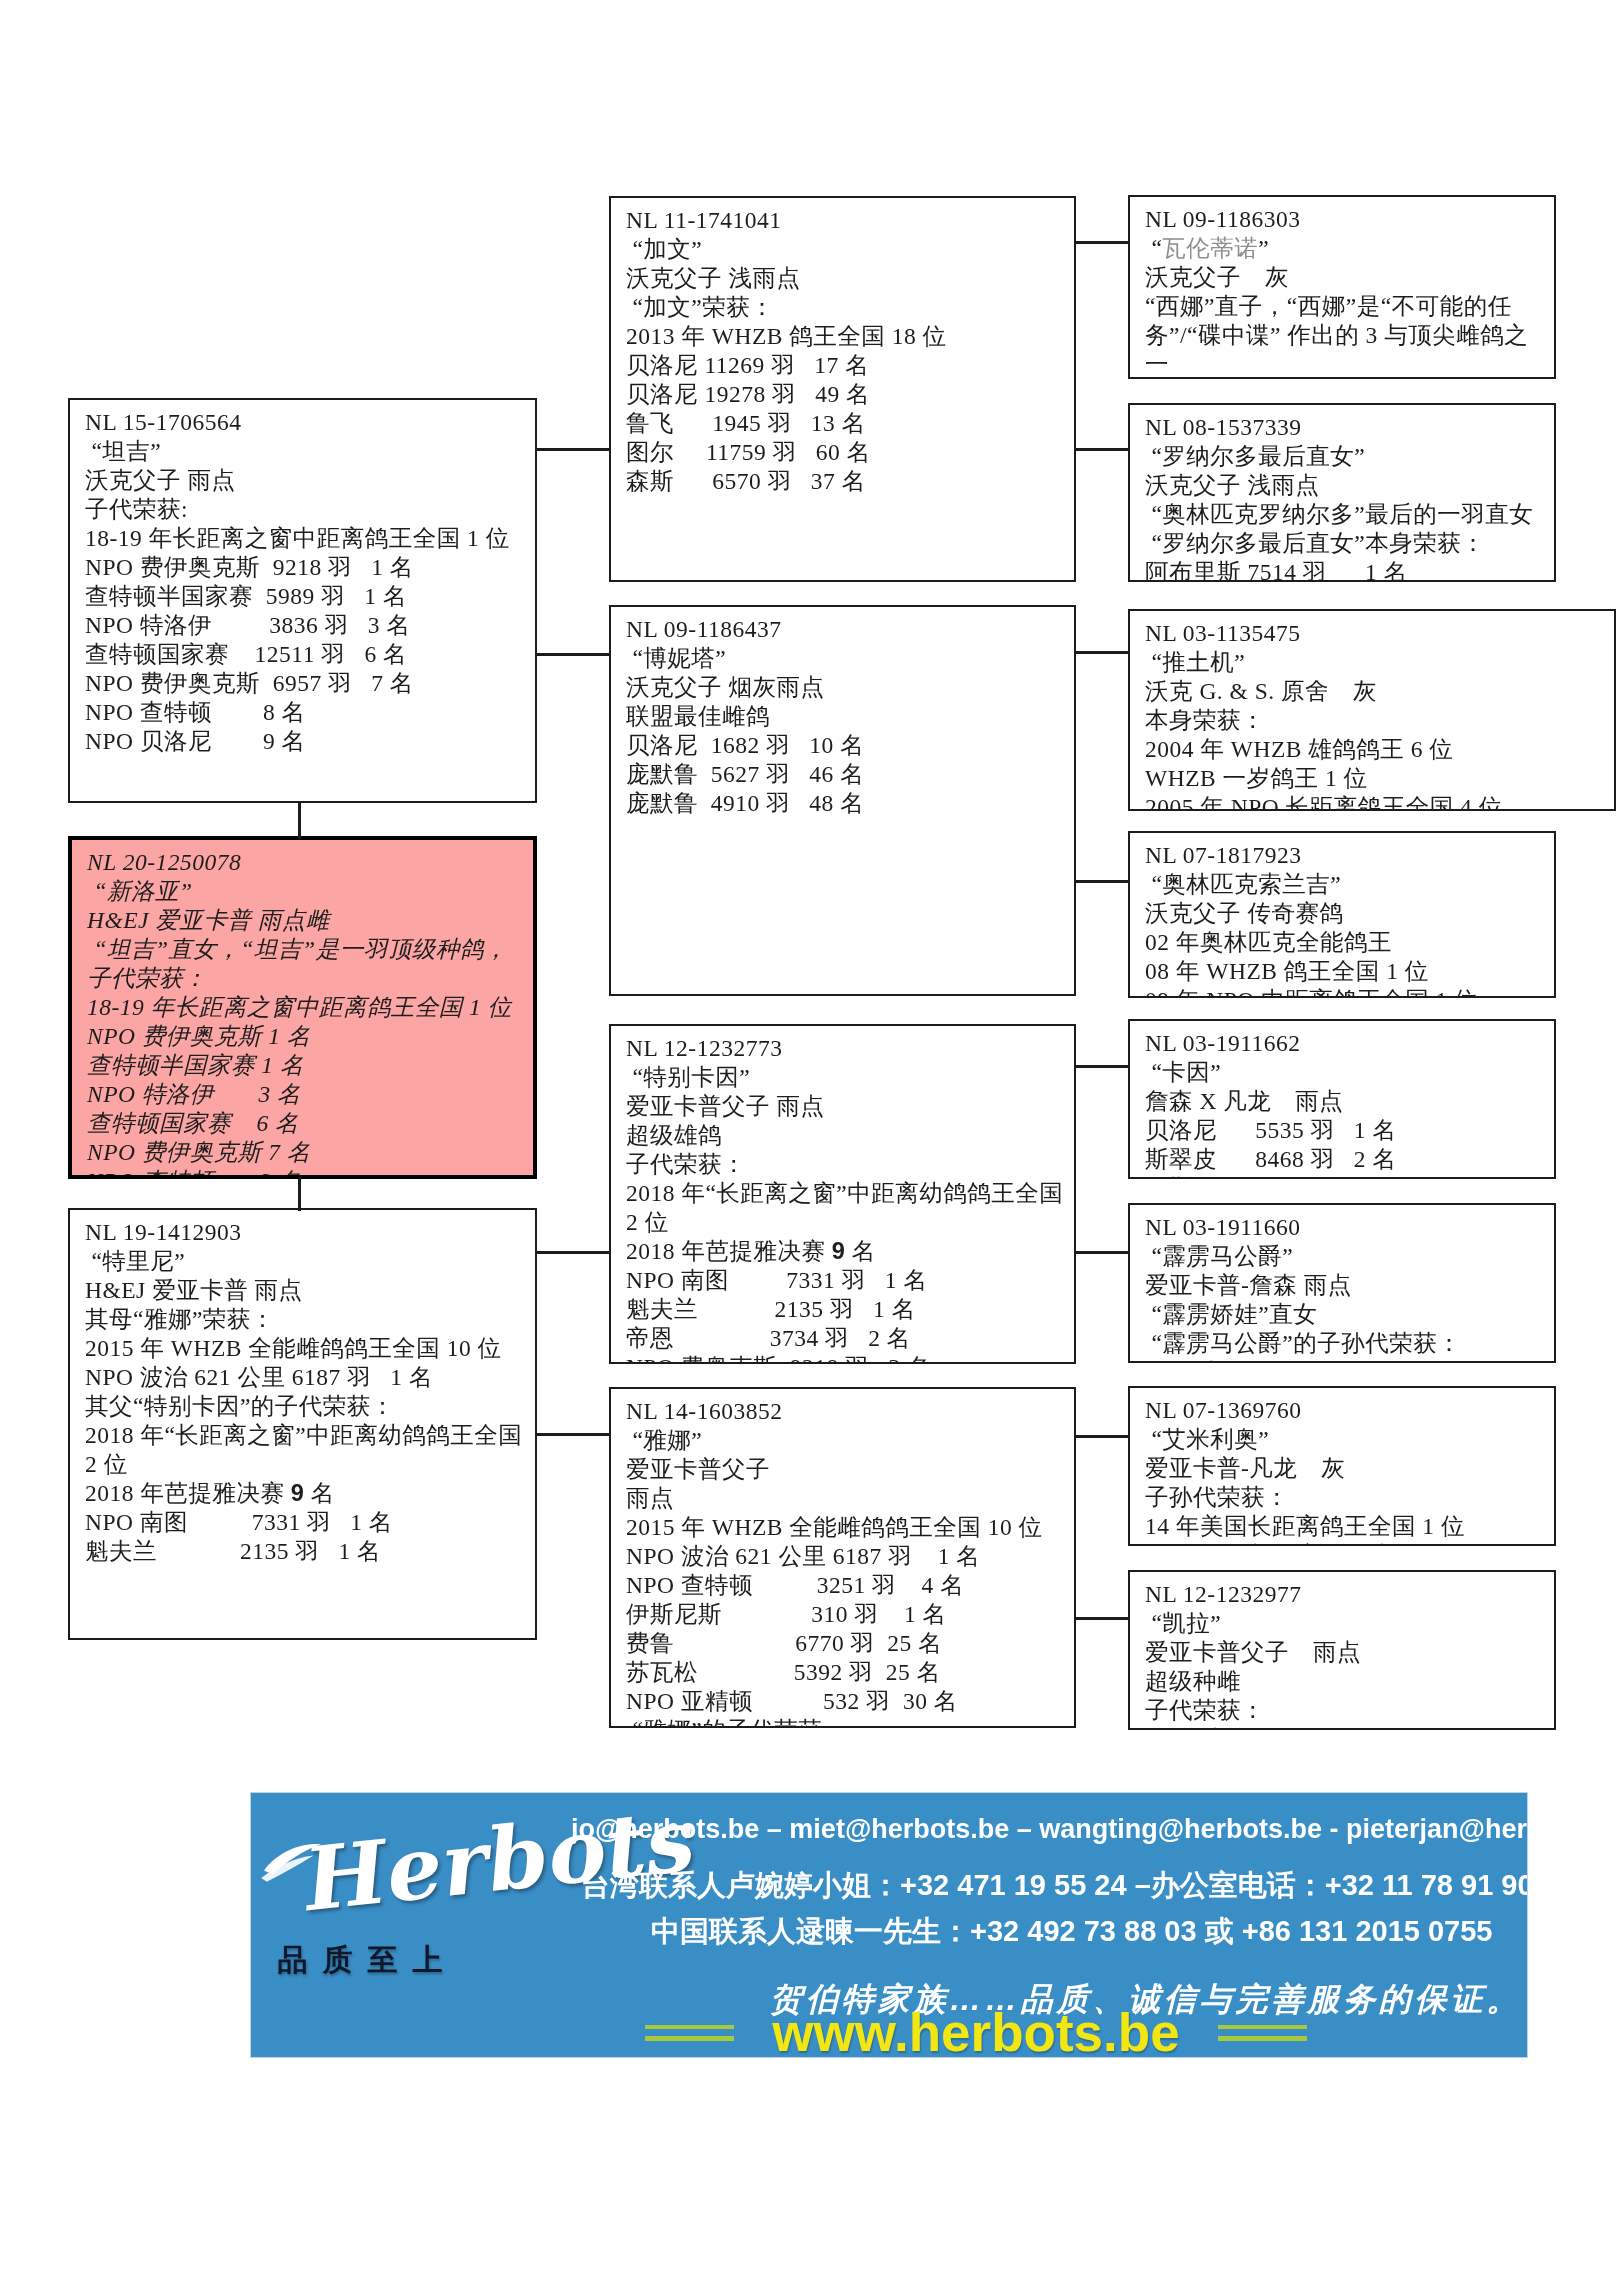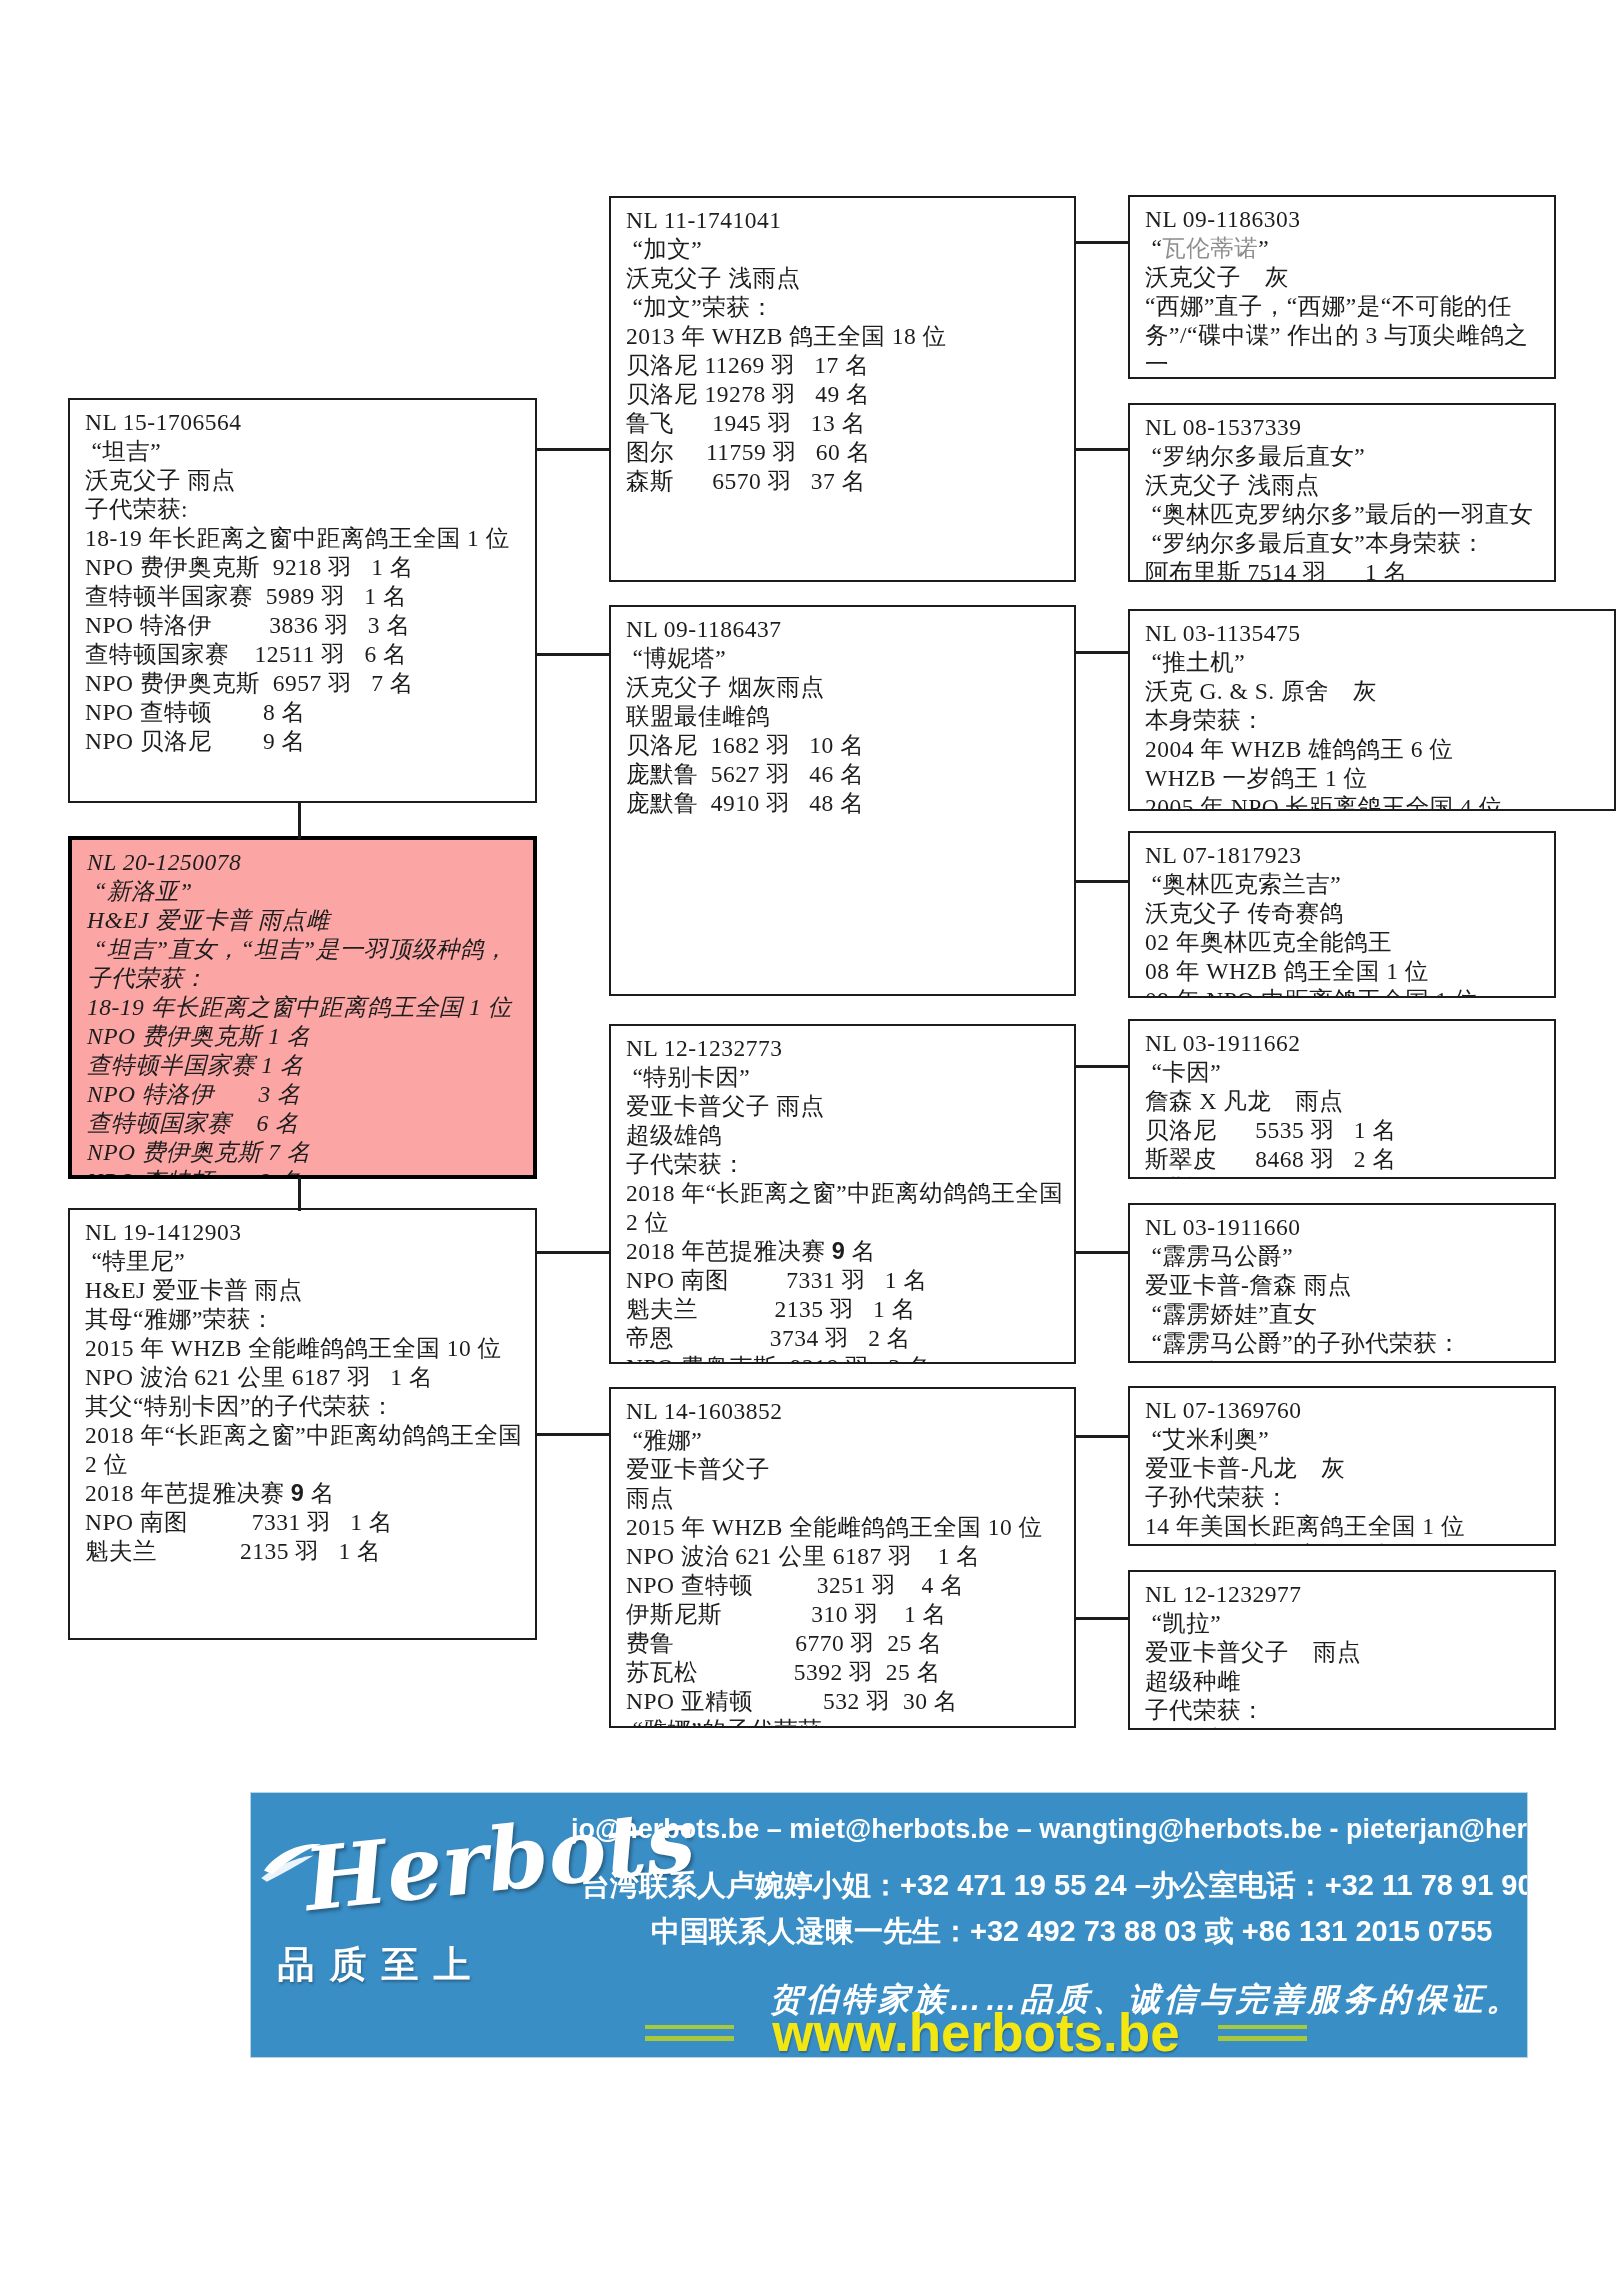--- a/index.html
+++ b/index.html
@@ -26,21 +26,21 @@
     background:#3a8ec6;border:0.9px solid #bcd3e2;box-sizing:border-box;
     font-family:"Liberation Sans","DejaVu Sans",sans-serif;color:#ffffff;overflow:hidden;
   }
   .logo-wrap{position:absolute;left:7.5px;top:5.6px;width:311px;height:254px;}
   .logo-text{
     position:absolute;left:45px;top:9.4px;font-size:87px;font-style:italic;font-weight:bold;
     font-family:"DejaVu Serif","Liberation Serif",serif;color:#ffffff;
     transform:rotate(-6deg);text-shadow:1.9px 2.8px 3.8px rgba(0,0,0,0.35);
   }
   .logo-sub{
-    position:absolute;left:19px;top:141px;font-size:37px;font-weight:bold;color:#ffffff;
+    position:absolute;left:19px;top:141px;font-size:30px;font-weight:bold;color:#0f172a;
     letter-spacing:15px;white-space:nowrap;text-shadow:0.9px 1.9px 2.8px rgba(0,0,0,0.3);
   }
   .feather{position:absolute;left:0px;top:36px;}
   .b-emails{position:absolute;left:320px;top:21px;font-size:27px;font-weight:bold;white-space:nowrap;}
   .b-taiwan{position:absolute;left:330px;top:73px;font-size:29px;font-weight:bold;white-space:nowrap;}
   .b-china{position:absolute;left:400px;top:119px;font-size:29px;font-weight:bold;white-space:nowrap;}
   .b-slogan{position:absolute;left:282px;top:185px;width:989px;text-align:right;
     font-size:32px;font-weight:bold;font-style:italic;letter-spacing:3.8px;white-space:nowrap;}
   .b-url-row{position:absolute;left:254px;top:213px;width:942px;display:flex;align-items:center;justify-content:center;gap:38px;}
   .url{font-size:53px;font-weight:bold;color:#f2e713;line-height:53px;text-shadow:0.9px 1.9px 1.9px rgba(0,0,0,0.25);}

